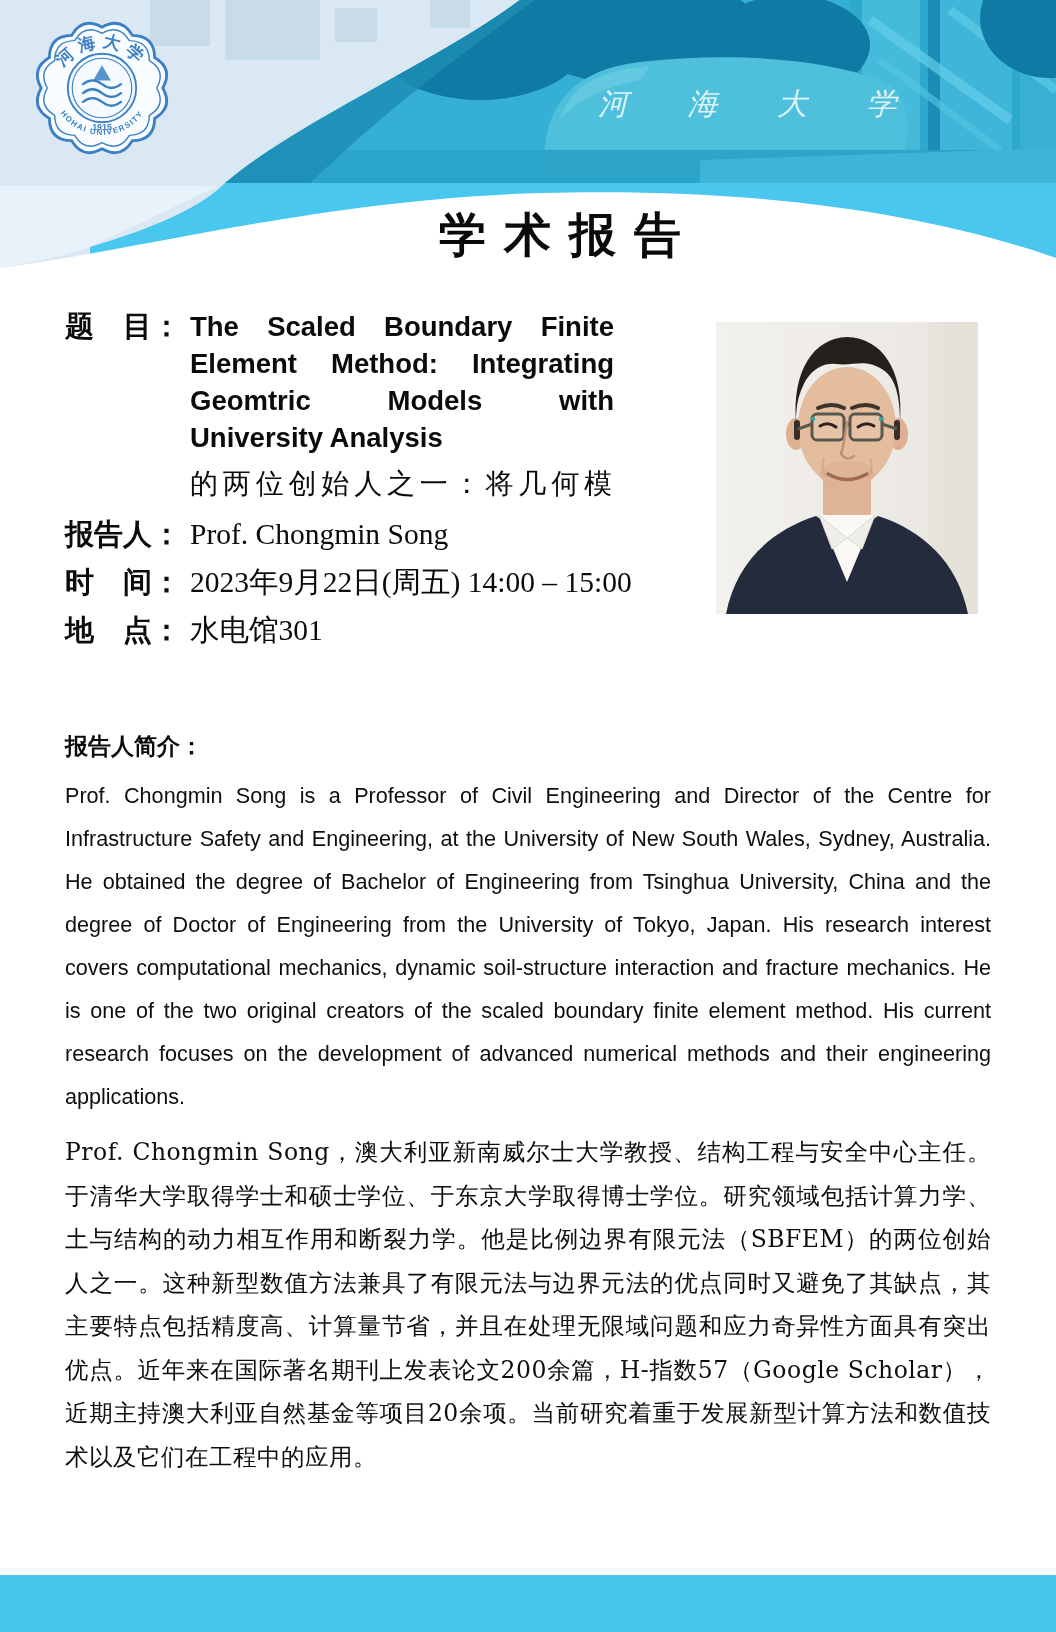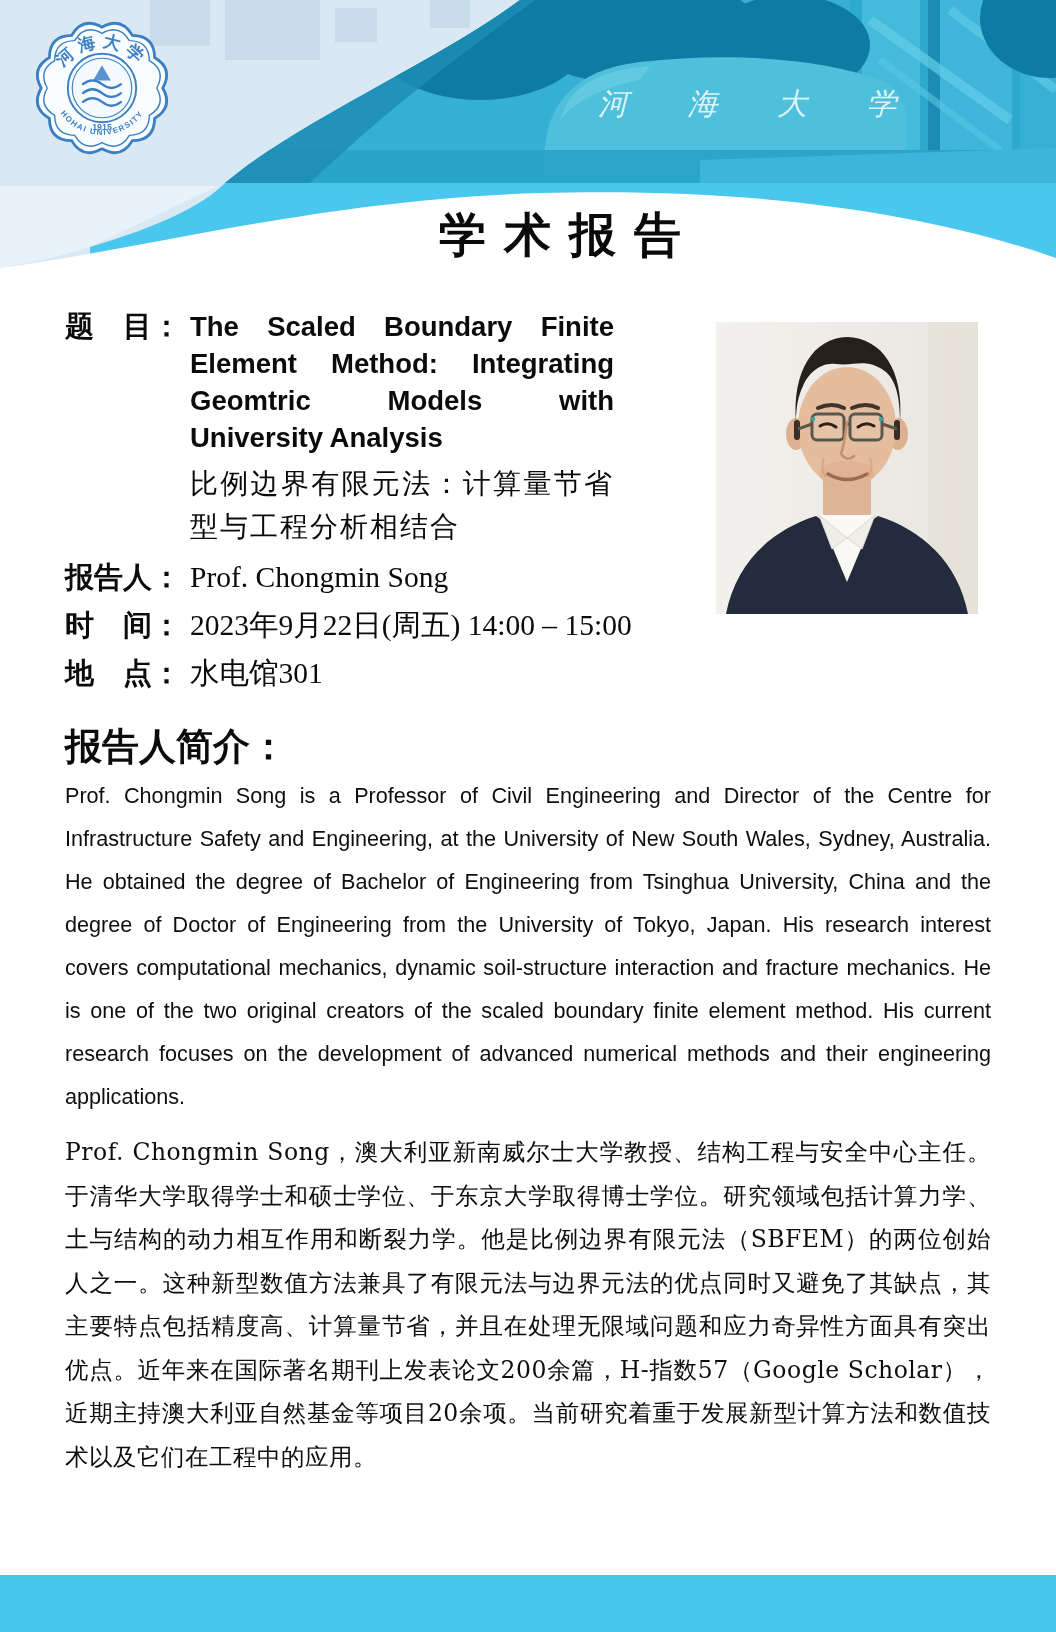--- a/index.html
+++ b/index.html
@@ -34,21 +34,21 @@
   .cn-line.just{text-align:justify;text-align-last:justify;}
   .meta-row{margin-top:11px;}
   .val{
     font-family:"Liberation Serif","DejaVu Serif",serif;
     font-size:29.5px;line-height:37px;white-space:nowrap;
   }
   .photo{position:absolute;top:322px;left:716px;display:block;}
   .bio{position:absolute;top:726px;left:65px;width:926px;}
   .bio-heading{
     font-family:"DejaVu Serif","Liberation Serif",serif;
-    font-weight:700;font-size:37px;line-height:40px;margin-bottom:8px;
+    font-weight:700;font-size:23px;line-height:40px;margin-bottom:8px;
   }
   .bio-en{
     font-family:"Liberation Sans","DejaVu Sans",sans-serif;
     font-size:21.6px;line-height:43px;text-align:justify;color:#0e0e0e;
   }
   .bio-cn{
     font-family:"DejaVu Serif","Liberation Serif",serif;
     font-size:23.5px;line-height:43.5px;text-align:justify;letter-spacing:.5px;color:#0e0e0e;
     margin-top:13px;
   }
@@ -150,22 +150,21 @@
     <div class="row">
       <div class="lbl">题　目：</div>
       <div>
         <div class="topic-en">
           <div class="en-line just">The Scaled Boundary Finite</div>
           <div class="en-line just">Element Method: Integrating</div>
           <div class="en-line just">Geomtric Models with</div>
           <div class="en-line">University Analysis</div>
         </div>
         <div class="topic-cn">
-          <div class="cn-line just">比例边界有限元法：计算量节省</div>
-          <div class="cn-line">型与工程分析相结合</div>
+          <div class="cn-line just">的两位创始人之一：将几何模</div>
         </div>
       </div>
     </div>
     <div class="row meta-row">
       <div class="lbl">报告人：</div>
       <div class="val">Prof. Chongmin Song</div>
     </div>
     <div class="row meta-row">
       <div class="lbl">时　间：</div>
       <div class="val">2023年9月22日(周五) 14:00 – 15:00</div>

